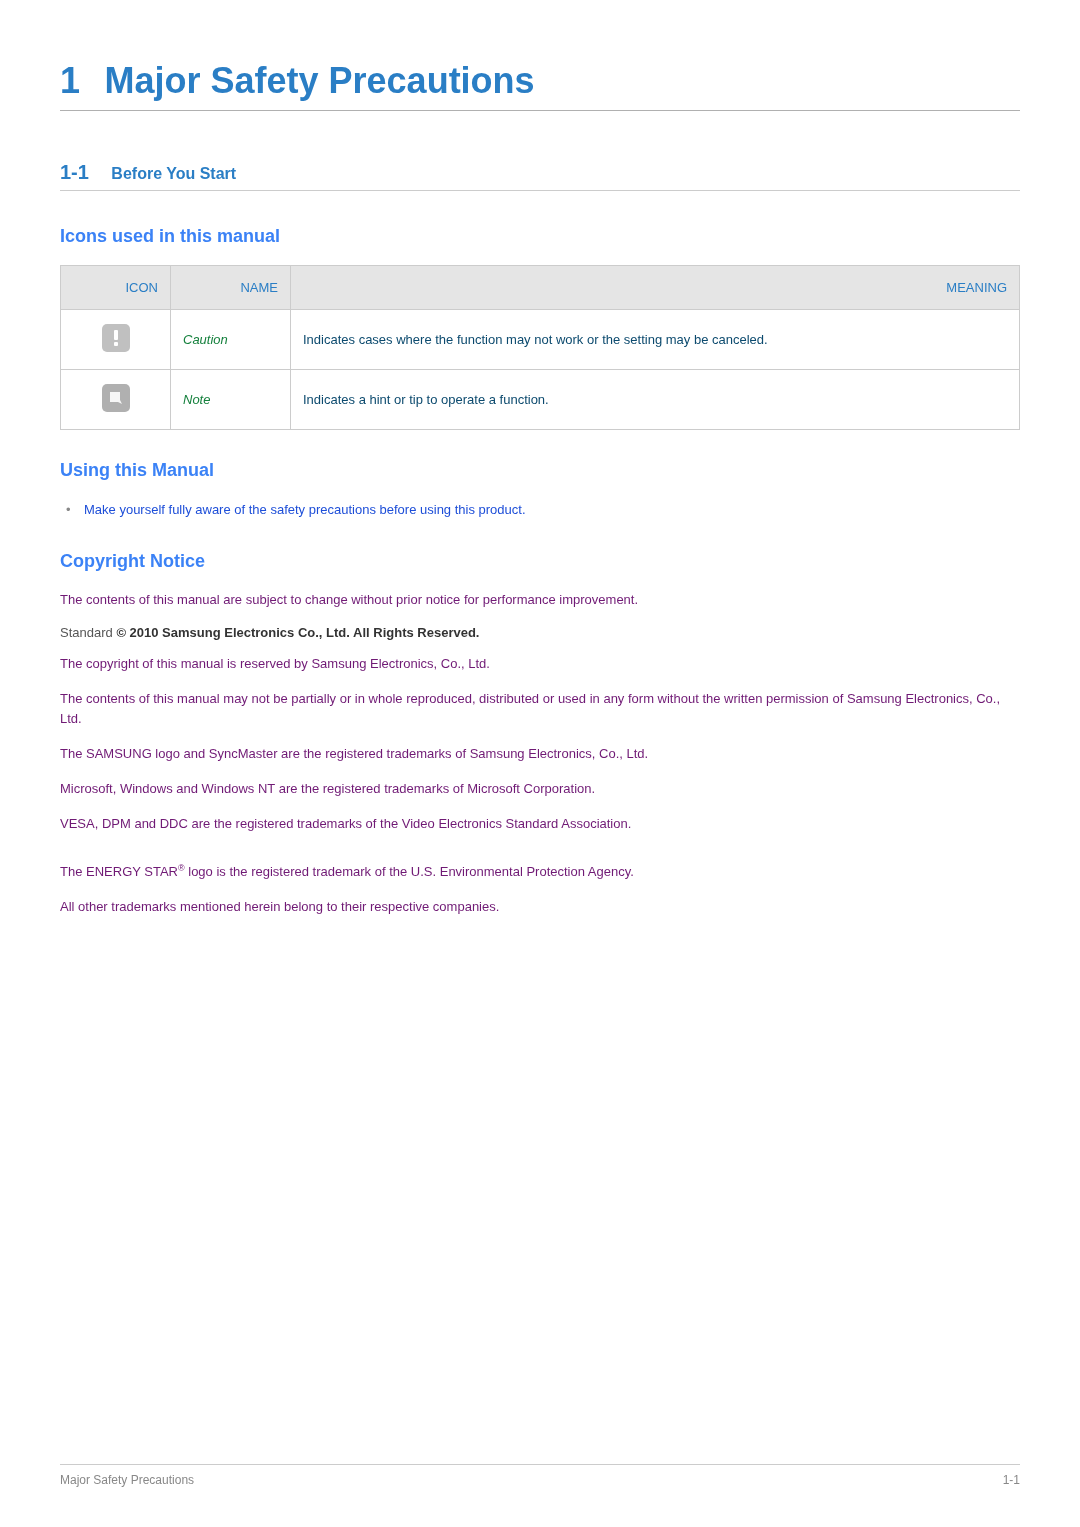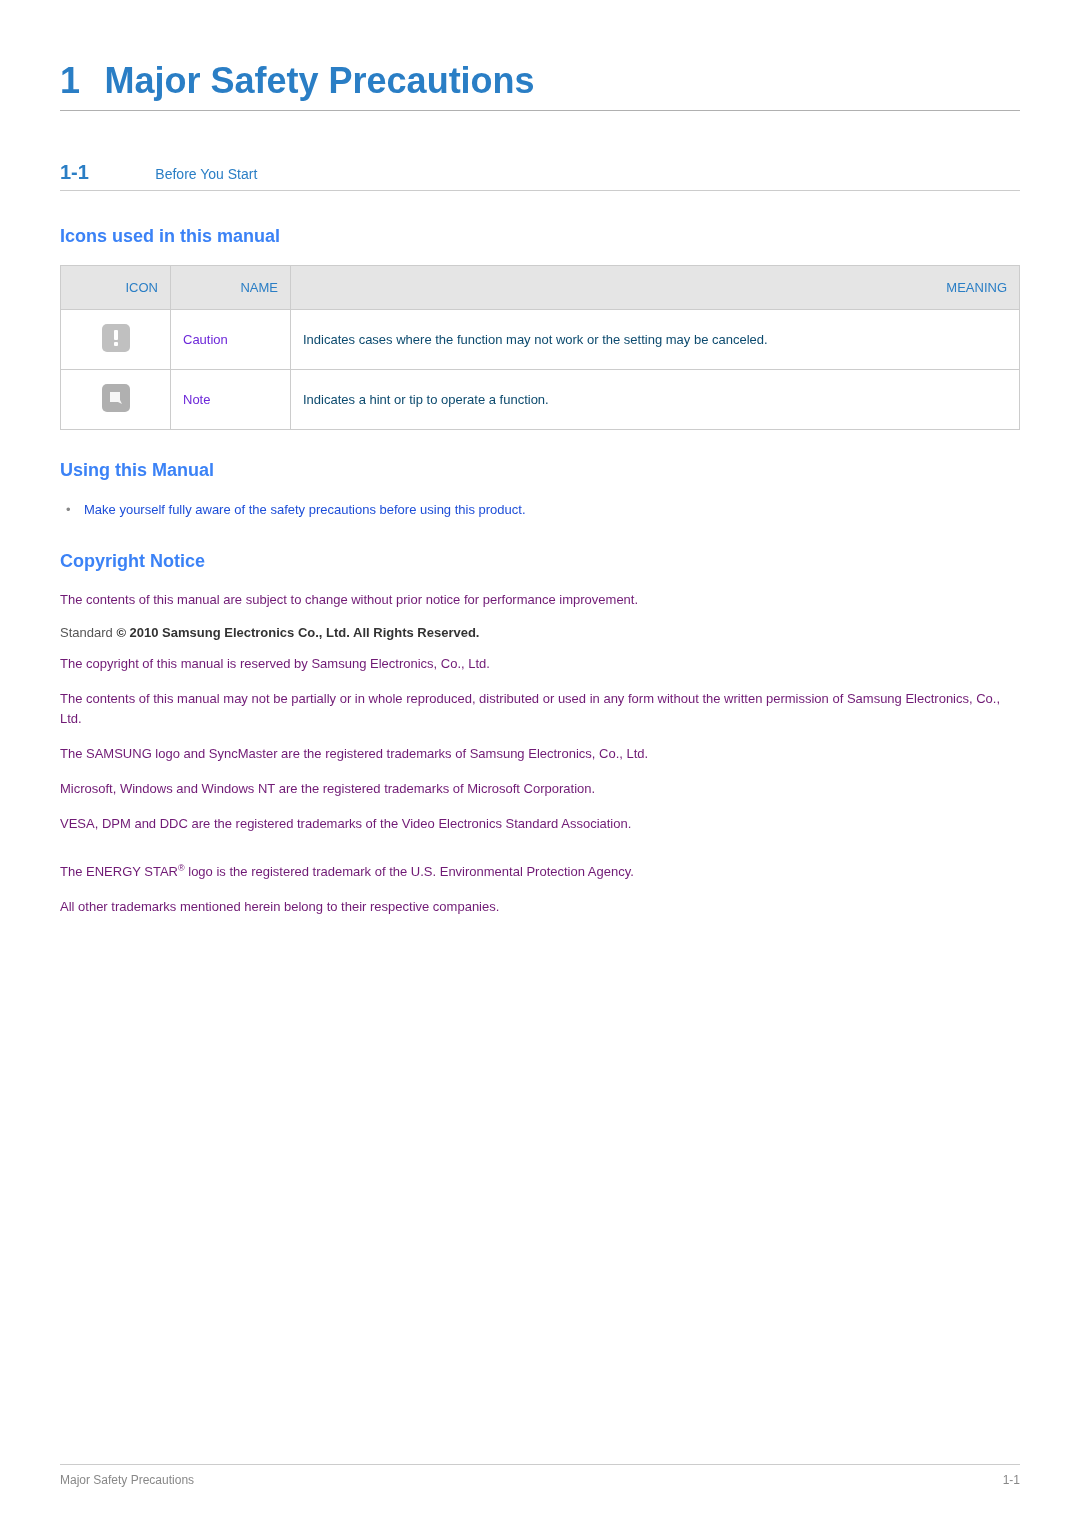--- a/index.html
+++ b/index.html
@@ -38,23 +38,22 @@
     margin-bottom: 35px;
   }
   .section-number {
     color: #2a7ec5;
     font-size: 20px;
     font-weight: bold;
     margin-right: 18px;
   }
   .section-title {
     color: #2a7ec5;
-    font-size: 14px;
-    font-weight: normal;
-    margin-left: 44px;
+    font-size: 16px;
+    font-weight: bold;
   }
   .sub-heading {
     color: #3b82f6;
     font-size: 18px;
     font-weight: bold;
     margin-bottom: 18px;
   }
   .sub-heading.mt {
     margin-top: 30px;
   }
@@ -76,21 +75,22 @@
     color: #2a7ec5;
     font-weight: normal;
     text-align: right;
   }
   table.icon-table td.icon-cell {
     text-align: center;
     width: 110px;
   }
   table.icon-table td.name-cell {
     width: 120px;
-    color: #6d28d9;
+    color: #15803d;
+    font-style: italic;
   }
   table.icon-table td.meaning-cell {
     color: #0c4a6e;
   }
   .caution-icon {
     display: inline-block;
     width: 28px;
     height: 28px;
     background: #c0c0c0;
     border-radius: 5px;

